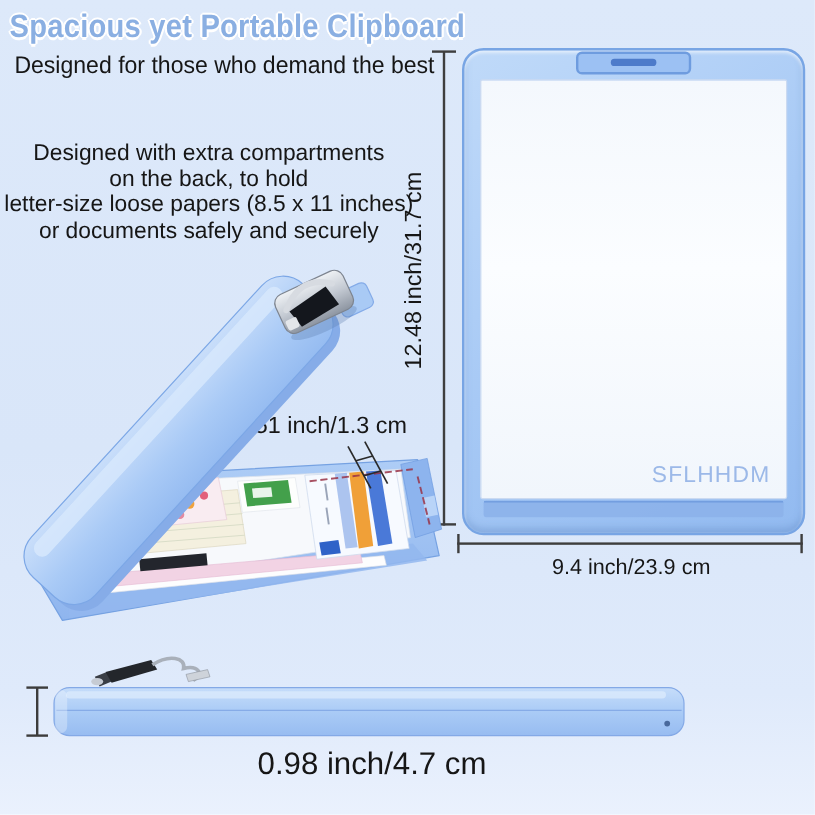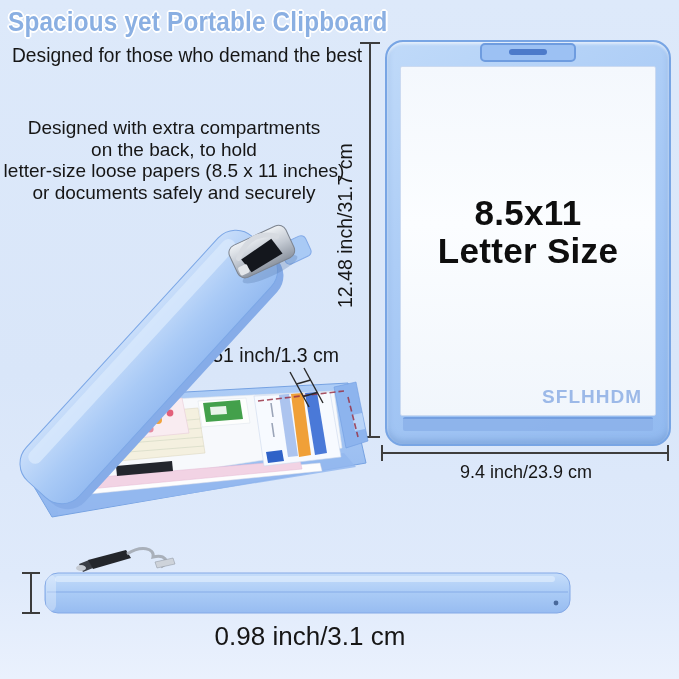--- a/index.html
+++ b/index.html
@@ -62,21 +62,21 @@
   }
   .paper-shadow{
     position:absolute;left:16px;right:16px;bottom:13px;height:12px;
     background:#8cb2ea;border-top:2px solid #6d99dd;border-radius:2px;opacity:.85;
   }
   .size-text{
     position:absolute;left:0;top:127px;width:100%;text-align:center;
     font-size:35px;font-weight:bold;color:#0e0e0e;line-height:1.08;letter-spacing:.3px;
   }
   .brand{
-    position:absolute;right:13px;bottom:7px;font-size:19px;font-weight:bold;
+    position:absolute;right:13px;bottom:7px;font-size:19px;font-weight:normal;
     color:#9cb9e8;letter-spacing:1px;
   }
 </style>
 </head>
 <body>
 
 <div id="canvas">
 
   <div class="abs title nowrap">Spacious yet Portable Clipboard</div>
   <div class="abs subtitle nowrap">Designed for those who demand the best</div>
@@ -88,24 +88,20 @@
   <div class="abs dim vline"></div>
   <div class="abs dim vtick" style="top:42px;"></div>
   <div class="abs dim vtick" style="top:436px;"></div>
   <div class="abs vlabel nowrap">12.48 inch/31.7 cm</div>
 
   <div class="abs front">
     <div class="latch">
       <div class="latch-slot"></div>
     </div>
     <div class="paper">
-      <div class="size-text">
-        <div>8.5x11</div>
-        <div>Letter Size</div>
-      </div>
       <div class="brand">SFLHHDM</div>
     </div>
     <div class="paper-shadow"></div>
   </div>
 
   <div class="abs dim hline"></div>
   <div class="abs dim htick" style="left:381px;"></div>
   <div class="abs dim htick" style="left:667px;"></div>
   <div class="abs hlabel nowrap">9.4 inch/23.9 cm</div>
 
@@ -231,15 +227,15 @@
 
     <g>
       <polygon points="64,24 74,20 78,28 68,32" fill="#3a3e45"></polygon>
       <ellipse cx="66" cy="28" rx="5" ry="3" fill="#c6cbd3"></ellipse>
       <polygon points="73,20 111,10 116,18 78,29" fill="#23262b"></polygon>
       <path d="M112,14 C126,5 140,8 138,17 C150,14 156,22 146,27" stroke="#a9b0ba" stroke-width="3" fill="none"></path>
       <polygon points="140,22 158,18 160,24 142,28" fill="#ced3da" stroke="#8b929c" stroke-width=".5"></polygon>
     </g>
   </svg>
 
-  <div class="abs thick-label nowrap">0.98 inch/3.1 cm</div>
+  <div class="abs thick-label nowrap">0.98 inch/4.7 cm</div>
 
 </div>
 
 </body></html>

